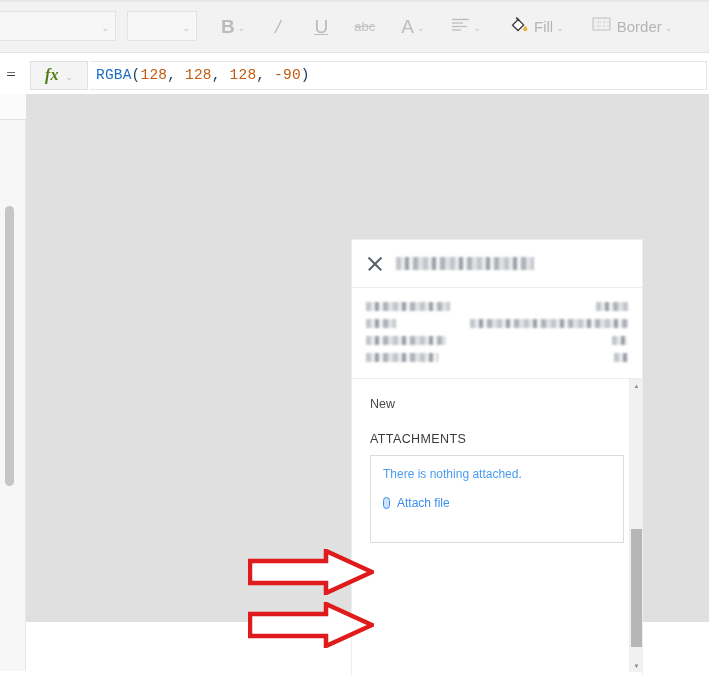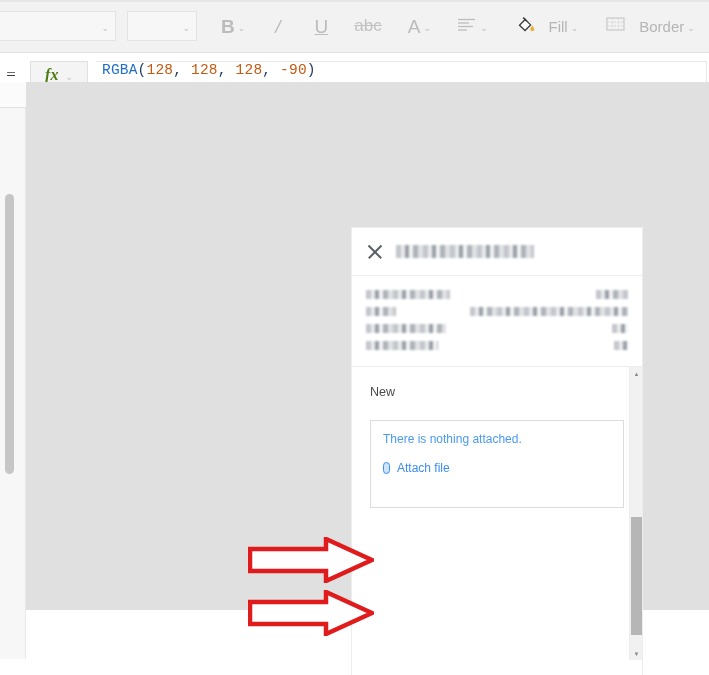--- a/index.html
+++ b/index.html
@@ -51,28 +51,28 @@
   .tb-btn {
     height: 36px;
     display: flex;
     align-items: center;
     justify-content: center;
     color: #bdbdbd;
     padding: 0 6px;
     user-select: none;
   }
   .tb-btn .glyph { font-size: 19px; line-height: 1; color: #bcbcbc; }
-  .tb-btn .label { font-size: 15px; color: #b5b5b5; margin-left: 13px; }
+  .tb-btn .label { font-size: 15px; color: #b5b5b5; margin-left: 5px; }
   .caret {
     font-size: 9px; color: #c0c0c0; margin-left: 3px; position: relative; top: 2px;
   }
   .sep { width: 3px; }
 
   .ital { font-style: italic; font-size: 19px; color: #c3c3c3; }
-  .strike { text-decoration: line-through; font-size: 17px; color: #c2c2c2; }
+  .strike { text-decoration: line-through; font-size: 13px; color: #c2c2c2; }
   .ulined { text-decoration: underline; font-size: 19px; color: #bdbdbd; }
   .bigA { font-size: 21px; color: #bdbdbd; }
   .boldB { font-weight: bold; font-size: 19px; color: #b8b8b8; }
 
   
   #formulabar {
     position: absolute;
     left: 0; top: 53px;
     width: 709px; height: 45px;
     background: #ffffff;
@@ -94,40 +94,40 @@
     gap: 4px;
   }
   #fx-box .fx {
     font-family: "Liberation Serif", serif;
     font-style: italic; font-weight: bold;
     font-size: 16px; color: #4d7c0f;
   }
   #formula-input {
     flex: 1;
     height: 29px;
-    margin-left: 8px;
+    margin-left: 2px;
     margin-right: 2px;
     background: #ffffff;
     border: 1px solid #e6e6e6;
     border-left: none;
-    display: flex; 
+    display: flex; align-items: center;
     padding-left: 6px;
     font-family: "Liberation Mono", monospace;
     font-size: 14.5px;
     letter-spacing: 0.2px;
     white-space: pre;
   }
   .tok-fn { color: #1f6fc4; }
   .tok-punct { color: #1c3a5e; }
   .tok-num { color: #c55a11; }
 
   
   #canvas {
     position: absolute;
-    left: 0; top: 82px;
+    left: 0; top: 94px;
     width: 709px; height: 577px;
     background: #ffffff;
   }
   #left-strip {
     position: absolute; left: 0; top: 0;
     width: 26px; height: 577px;
     background: #f7f7f7;
     border-right: 1px solid #e8e8e8;
   }
   #left-strip .hdrcell {
@@ -422,20 +422,21 @@
           <span class="redact k" style="width:72px"></span>
           <span class="redact v" style="width:14px"></span>
         </div>
       </div>
 
       <div id="dlg-body">
         <div id="dlg-body-inner">
 
           <div id="new-label">New</div>
 
+          <div id="attach-title">ATTACHMENTS</div>
 
           <div id="attach-box">
             <div id="nothing-attached">There is nothing attached.</div>
             <div id="attach-file-row">
               <span class="clip-icon"></span>
               <span>Attach file</span>
             </div>
           </div>
 
 

